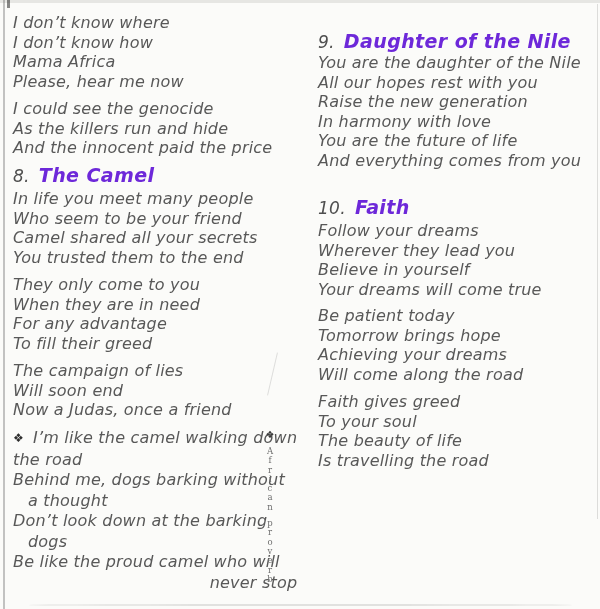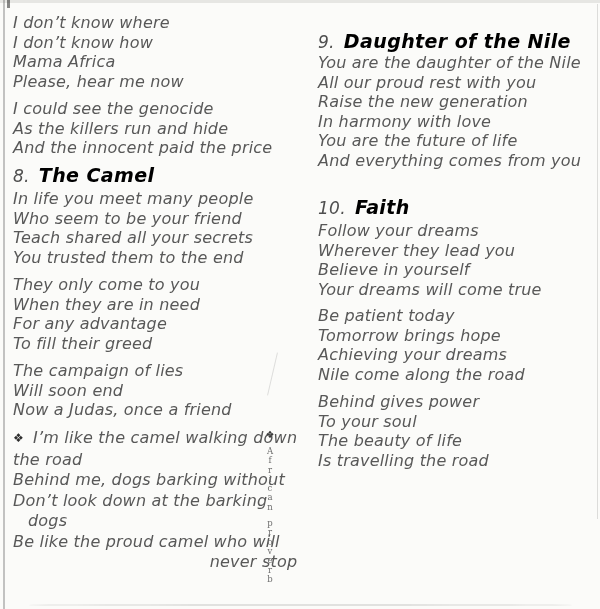--- a/index.html
+++ b/index.html
@@ -24,21 +24,21 @@
   .line{
     white-space:nowrap;
     font-style:italic;
     font-size:16px;line-height:19.5px;
     color:#585858;letter-spacing:.2px;
   }
   .col-right .line{font-size:16px;line-height:19.6px;}
 
   .heading{position:absolute;white-space:nowrap;display:flex;align-items:baseline;}
   .track-num{font-style:italic;font-size:17px;color:#4f4f4f;margin-right:9px;letter-spacing:.3px;}
-  .track-title{font-style:italic;font-weight:bold;font-size:19px;color:#000000;letter-spacing:.4px;}
+  .track-title{font-style:italic;font-weight:bold;font-size:19px;color:#6d28d9;letter-spacing:.4px;}
 
   .proverb .line{line-height:20.5px;}
   .proverb .first{display:flex;align-items:baseline;}
   .marker{font-style:normal;font-size:12px;color:#2e2e2e;margin-right:9px;position:relative;top:-1px;}
   .ind1{padding-left:15px;}
   .ind2{padding-left:57px;text-align:right;}
 
   .vertical-note{
     position:absolute;left:263px;top:430px;width:14px;
     display:flex;flex-direction:column;align-items:center;
@@ -78,21 +78,21 @@
     </div>
 
     <div class="heading" style="top:164px">
       <span class="track-num">8.</span>
       <span class="track-title">The Camel</span>
     </div>
 
     <div class="block" style="top:189px">
       <div class="line">In life you meet many people</div>
       <div class="line">Who seem to be your friend</div>
-      <div class="line">Teach shared all your secrets</div>
+      <div class="line">Camel shared all your secrets</div>
       <div class="line">You trusted them to the end</div>
     </div>
 
     <div class="block" style="top:275px">
       <div class="line">They only come to you</div>
       <div class="line">When they are in need</div>
       <div class="line">For any advantage</div>
       <div class="line">To fill their greed</div>
     </div>
 
@@ -102,20 +102,21 @@
       <div class="line">Now a Judas, once a friend</div>
     </div>
 
     <div class="block proverb" style="top:428px">
       <div class="line first">
         <span class="marker">❖</span>
         <span>I’m like the camel walking down</span>
       </div>
       <div class="line">the road</div>
       <div class="line">Behind me, dogs barking without</div>
+      <div class="line ind1">a thought</div>
       <div class="line">Don’t look down at the barking</div>
       <div class="line ind1">dogs</div>
       <div class="line">Be like the proud camel who will</div>
       <div class="line ind2">never stop</div>
     </div>
   </div>
 
   <div class="vertical-note">
     <span class="vnote-marker">❖</span>
     <div class="vword">
@@ -140,21 +141,21 @@
 
   <div class="col col-right">
 
     <div class="heading" style="top:30px">
       <span class="track-num">9.</span>
       <span class="track-title">Daughter of the Nile</span>
     </div>
 
     <div class="block" style="top:53px">
       <div class="line">You are the daughter of the Nile</div>
-      <div class="line">All our proud rest with you</div>
+      <div class="line">All our hopes rest with you</div>
       <div class="line">Raise the new generation</div>
       <div class="line">In harmony with love</div>
       <div class="line">You are the future of life</div>
       <div class="line">And everything comes from you</div>
     </div>
 
     <div class="heading" style="top:196px">
       <span class="track-num">10.</span>
       <span class="track-title">Faith</span>
     </div>
@@ -163,24 +164,24 @@
       <div class="line">Follow your dreams</div>
       <div class="line">Wherever they lead you</div>
       <div class="line">Believe in yourself</div>
       <div class="line">Your dreams will come true</div>
     </div>
 
     <div class="block" style="top:306px">
       <div class="line">Be patient today</div>
       <div class="line">Tomorrow brings hope</div>
       <div class="line">Achieving your dreams</div>
-      <div class="line">Nile come along the road</div>
+      <div class="line">Will come along the road</div>
     </div>
 
     <div class="block" style="top:392px">
-      <div class="line">Behind gives power</div>
+      <div class="line">Faith gives greed</div>
       <div class="line">To your soul</div>
       <div class="line">The beauty of life</div>
       <div class="line">Is travelling the road</div>
     </div>
   </div>
 
 </div>
 
 </body></html>

